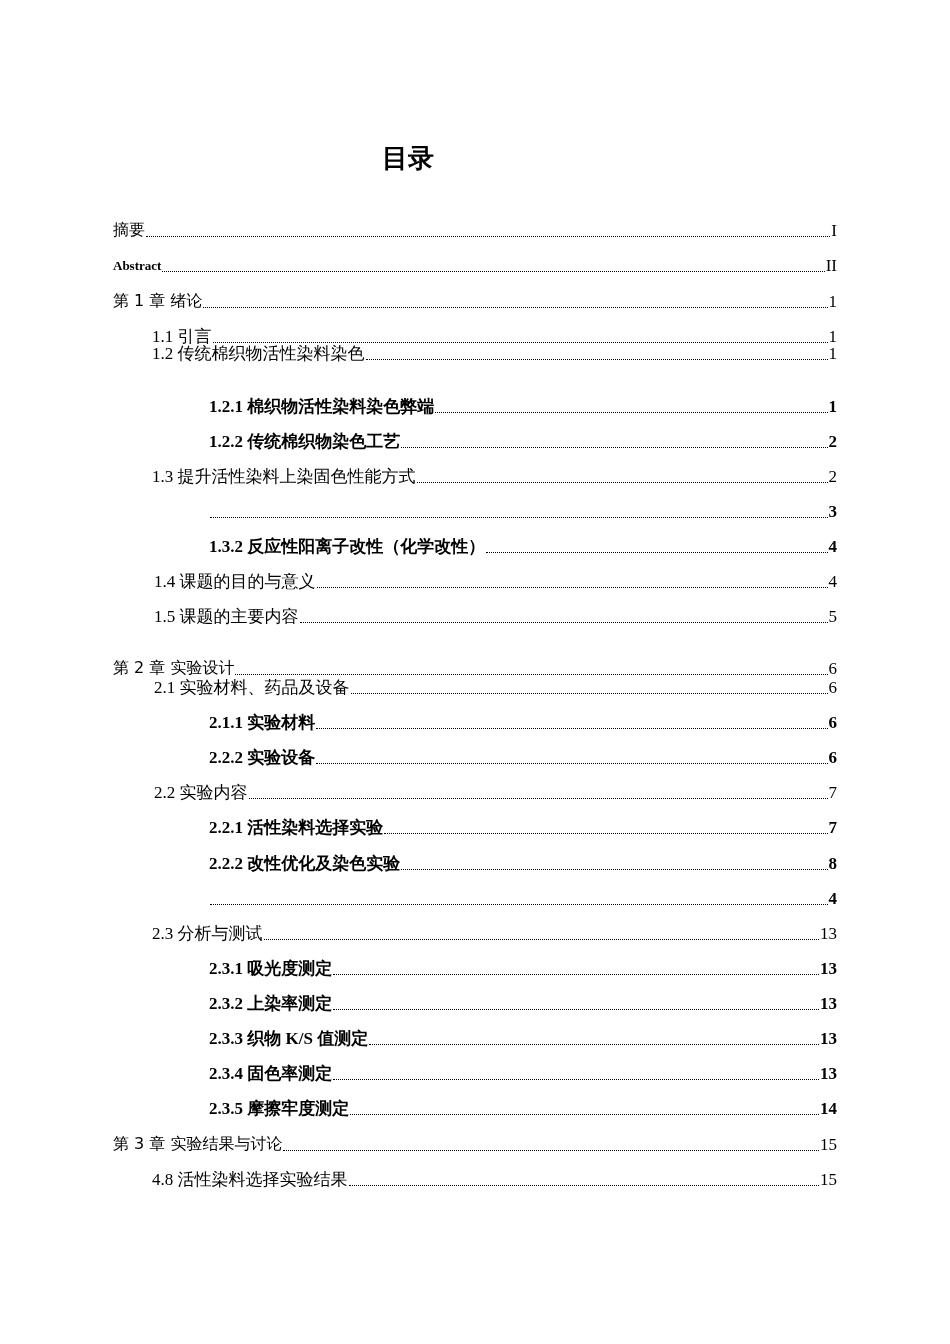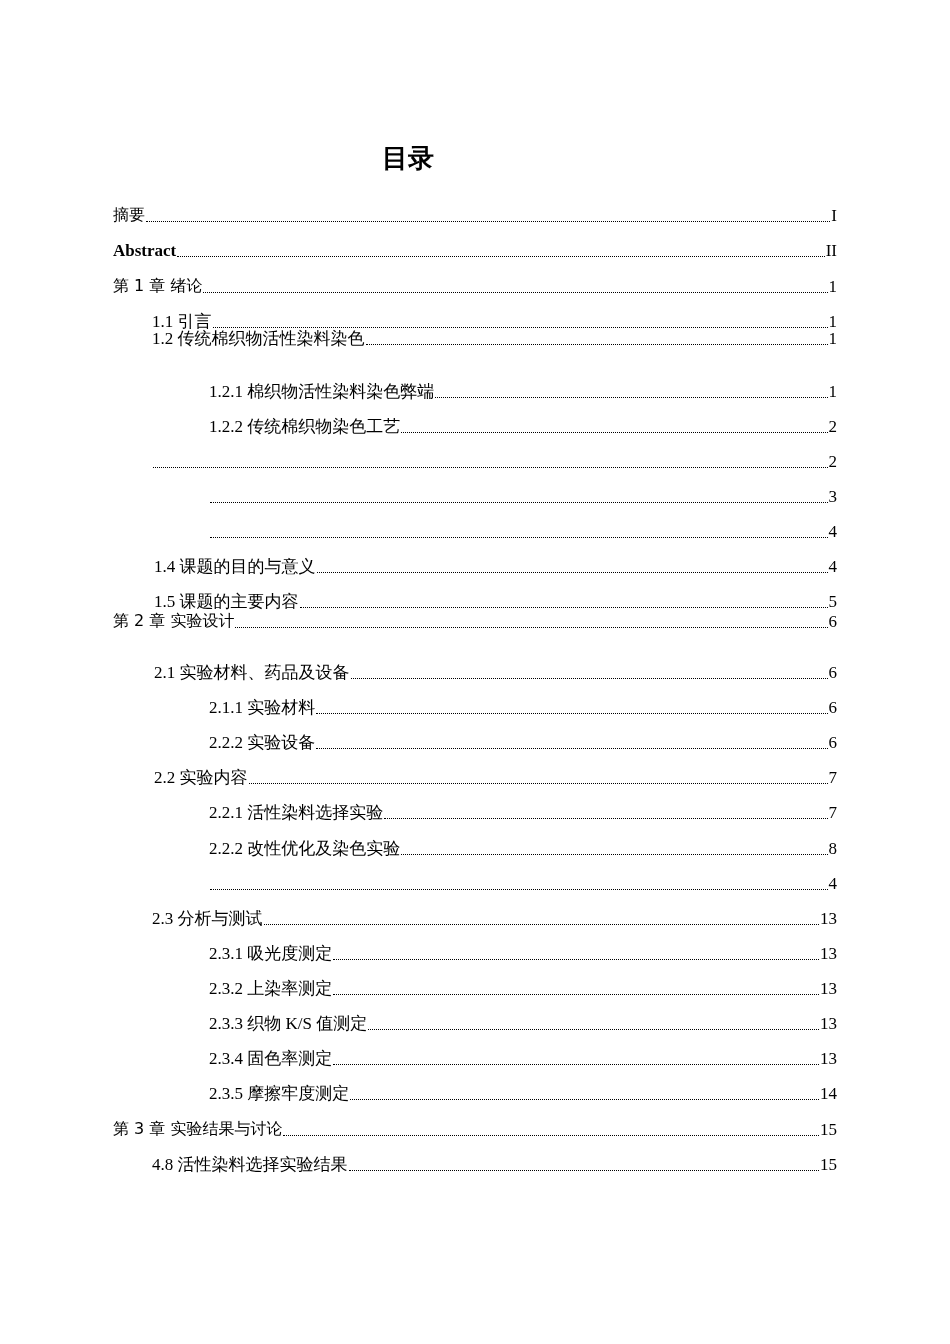--- a/index.html
+++ b/index.html
@@ -6,27 +6,28 @@
   body { width: 950px; height: 1344px; position: relative; overflow: hidden; color: #000; }
   .title {
     position: absolute; left: 0; top: 140px; width: 816px; text-align: center;
     font-family: "DejaVu Sans", sans-serif; font-weight: bold; font-size: 26px; line-height: 36px;
   }
   .toc { position: absolute; left: 0; top: 198px; width: 950px; }
   .row {
     position: absolute; height: 35px; display: flex; align-items: center;
     font-family: "Liberation Serif", serif; font-size: 17px; white-space: nowrap;
     right: 113px;
+    margin-top: 15px;
   }
   .row.l0 { left: 113px; }
   .row.l1 { left: 152px; justify-content: flex-end; }
   .row.l1b { left: 154px; justify-content: flex-end; }
-  .row.l2 { left: 209px; }
+  .row.l2 { left: 209px; font-weight: bold; }
   .row.chapter .label { font-family: "DejaVu Sans", sans-serif; font-size: 16px; }
-  .row.bold .label { font-weight: bold; font-family: "Liberation Serif", serif; font-size: 17px; }
+  .row.bold .label { font-weight: bold; font-family: "Liberation Serif", serif; font-size: 13px; }
   .label { flex: 0 0 auto; }
   .leader {
     flex: 1 1 auto; height: 1px; margin: 0 1px; align-self: flex-end; margin-bottom: 11px;
     border-bottom: 1.5px dotted #000;
   }
   .page { flex: 0 0 auto; font-family: "Liberation Serif", serif; font-size: 17px; }
 </style>
 </head>
 <body>
 
@@ -62,42 +63,44 @@
     <span class="label">1.2.1 棉织物活性染料染色弊端</span>
     <span class="leader"></span>
     <span class="page">1</span>
   </div>
   <div class="row l2" style="top:211px">
     <span class="label">1.2.2 传统棉织物染色工艺</span>
     <span class="leader"></span>
     <span class="page">2</span>
   </div>
   <div class="row l1" style="top:246px">
+    <span class="label">1.3 提升活性染料上染固色性能方式</span>
     <span class="leader"></span>
     <span class="page">2</span>
   </div>
   <div class="row l2" style="top:281px">
     <span class="leader"></span>
     <span class="page">3</span>
   </div>
   <div class="row l2" style="top:316px">
+    <span class="label">1.3.2 反应性阳离子改性（化学改性）</span>
     <span class="leader"></span>
     <span class="page">4</span>
   </div>
   <div class="row l1b" style="top:351px">
     <span class="label">1.4 课题的目的与意义</span>
     <span class="leader"></span>
     <span class="page">4</span>
   </div>
   <div class="row l1b" style="top:386px">
     <span class="label">1.5 课题的主要内容</span>
     <span class="leader"></span>
     <span class="page">5</span>
   </div>
-  <div class="row l0 chapter" style="top:406px">
+  <div class="row l0 chapter" style="top:438px">
     <span class="label">第 2 章    实验设计</span>
     <span class="leader"></span>
     <span class="page">6</span>
   </div>
   <div class="row l1b" style="top:457px">
     <span class="label">2.1 实验材料、药品及设备</span>
     <span class="leader"></span>
     <span class="page">6</span>
   </div>
   <div class="row l2" style="top:492px">

